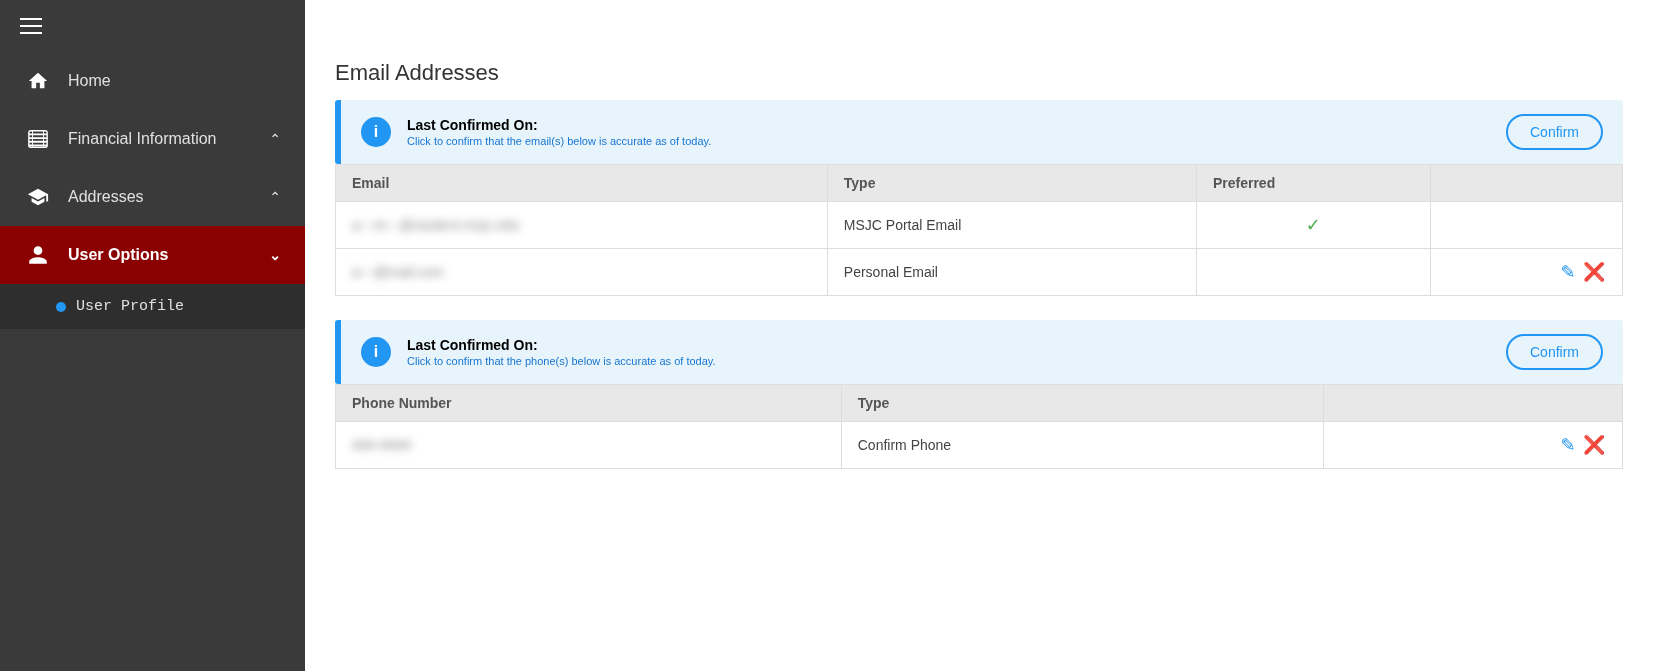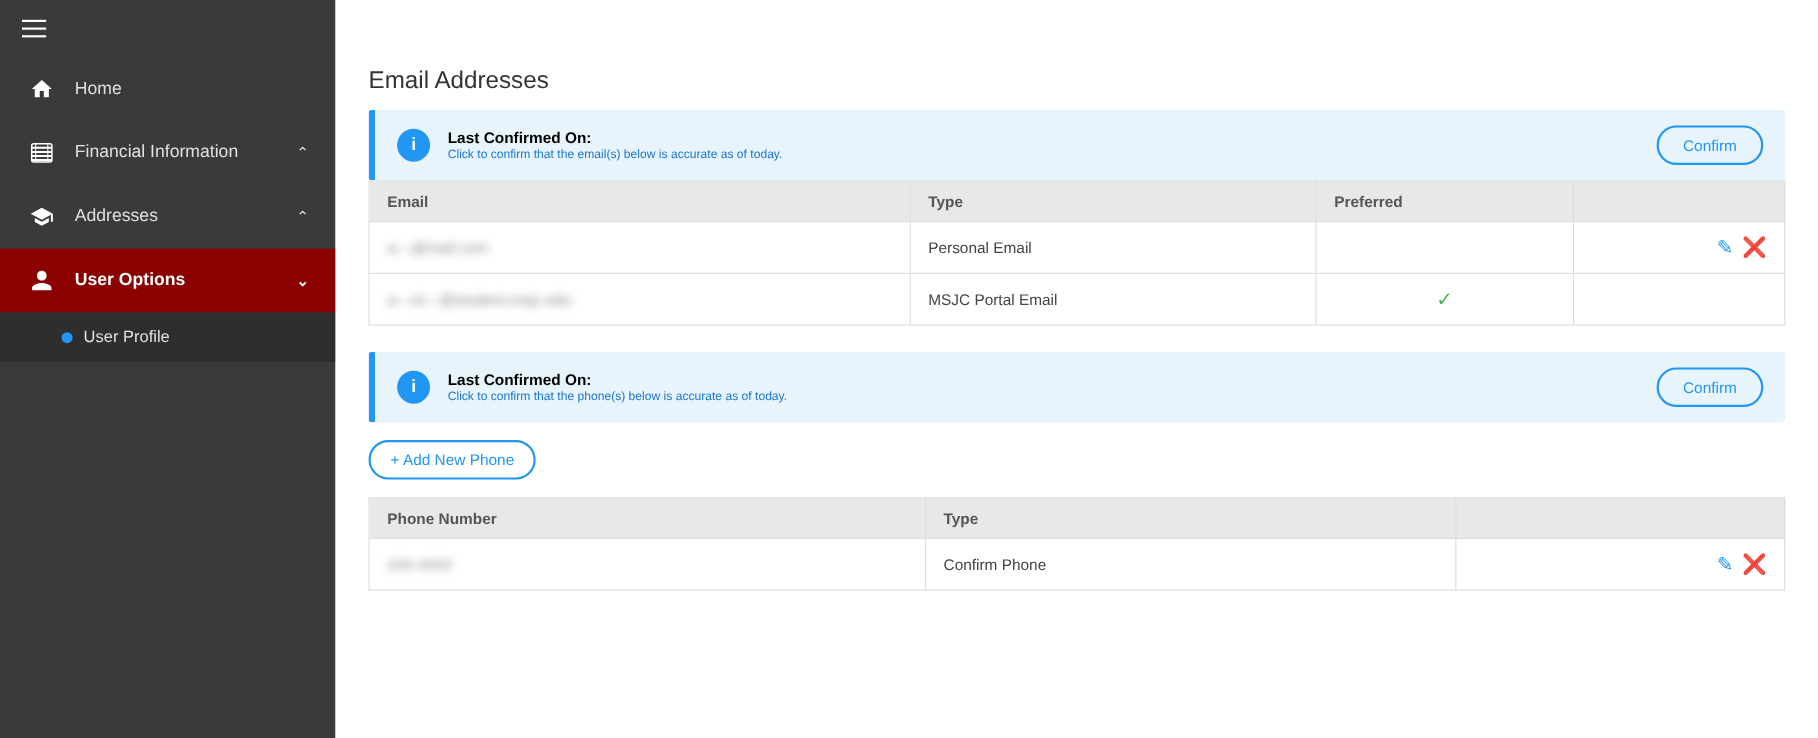--- a/index.html
+++ b/index.html
@@ -50,20 +50,21 @@
 
     .sidebar-sub-item {
       display: flex;
       align-items: center;
       padding: 14px 20px 14px 56px;
       cursor: pointer;
       background: #2e2e2e;
       font-size: 15px;
       color: #e0e0e0;
       gap: 10px;
+      font-family: Liberation Mono, monospace;
     }
     .sidebar-sub-item .dot {
       width: 10px; height: 10px;
       border-radius: 50%;
       background: #2196f3;
       flex-shrink: 0;
     }
 
     
     .main-content {
@@ -248,60 +249,59 @@
       <tr>
         <th>Email</th>
         <th>Type</th>
         <th class="preferred-col">Preferred</th>
         <th></th>
       </tr>
     </thead>
     <tbody>
       <tr>
         <td>
+          <span class="blurred-text">a---nt---@student.msjc.edu</span>
+        </td>
+        <td>
+          <span>MSJC Portal Email</span>
+        </td>
+        <td class="preferred-col">
+          <span class="check-green">✓</span>
+        </td>
+        <td></td>
+      </tr>
+      <tr>
+        <td>
           <span class="blurred-text">a---@mail.com</span>
         </td>
         <td>
           <span>Personal Email</span>
         </td>
         <td class="preferred-col"></td>
         <td class="actions-col">
           <span class="edit-icon">✎</span>
           <span class="delete-icon">❌</span>
         </td>
-      </tr>
-      <tr>
-        <td>
-          <span class="blurred-text">a---nt---@student.msjc.edu</span>
-        </td>
-        <td>
-          <span>MSJC Portal Email</span>
-        </td>
-        <td class="preferred-col">
-          <span class="check-green">✓</span>
-        </td>
-        <td></td>
       </tr>
     </tbody>
   </table>
 
   
 
   <div class="info-banner">
     <div class="info-left">
       <div class="info-icon">i</div>
       <div class="info-text-block">
         <div class="info-label">Last Confirmed On:</div>
         <div class="info-sub">Click to confirm that the phone(s) below is accurate as of today.</div>
       </div>
     </div>
     <button class="confirm-btn">Confirm</button>
   </div>
 
-  <button class="add-phone-btn">+ Add New Phone</button>
 
   <table class="data-table">
     <thead>
       <tr>
         <th>Phone Number</th>
         <th>Type</th>
         <th></th>
       </tr>
     </thead>
     <tbody>

